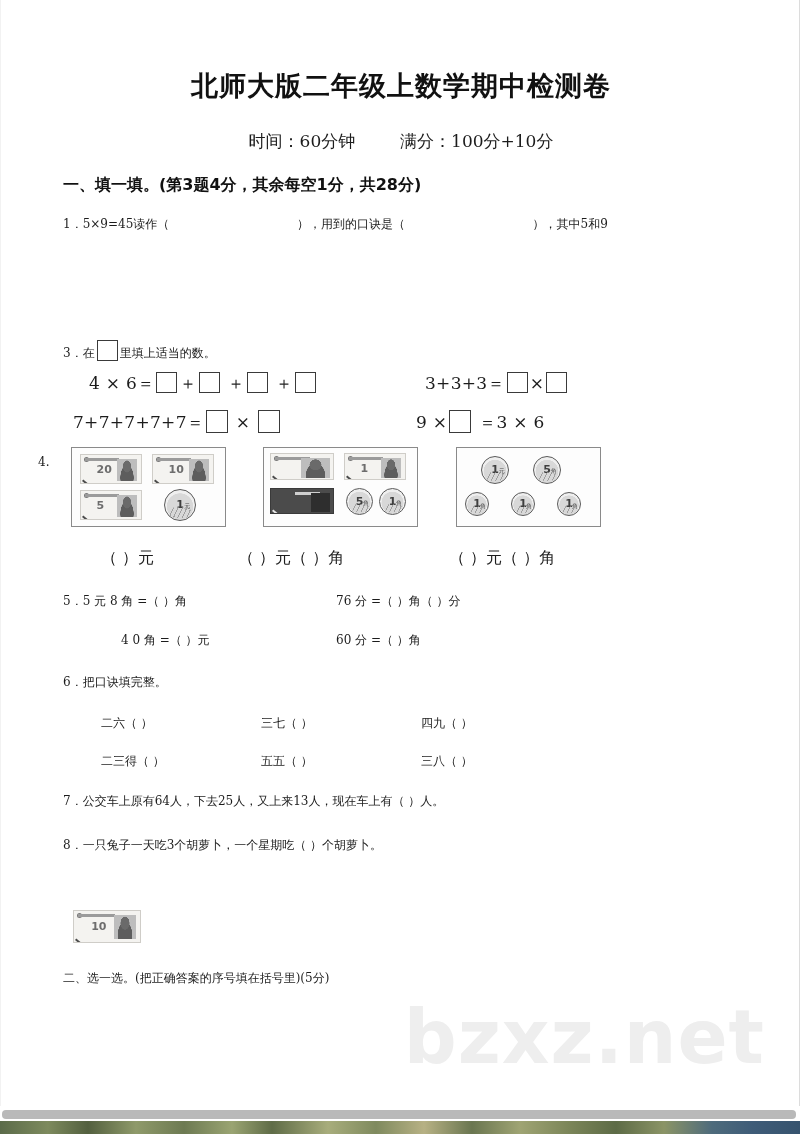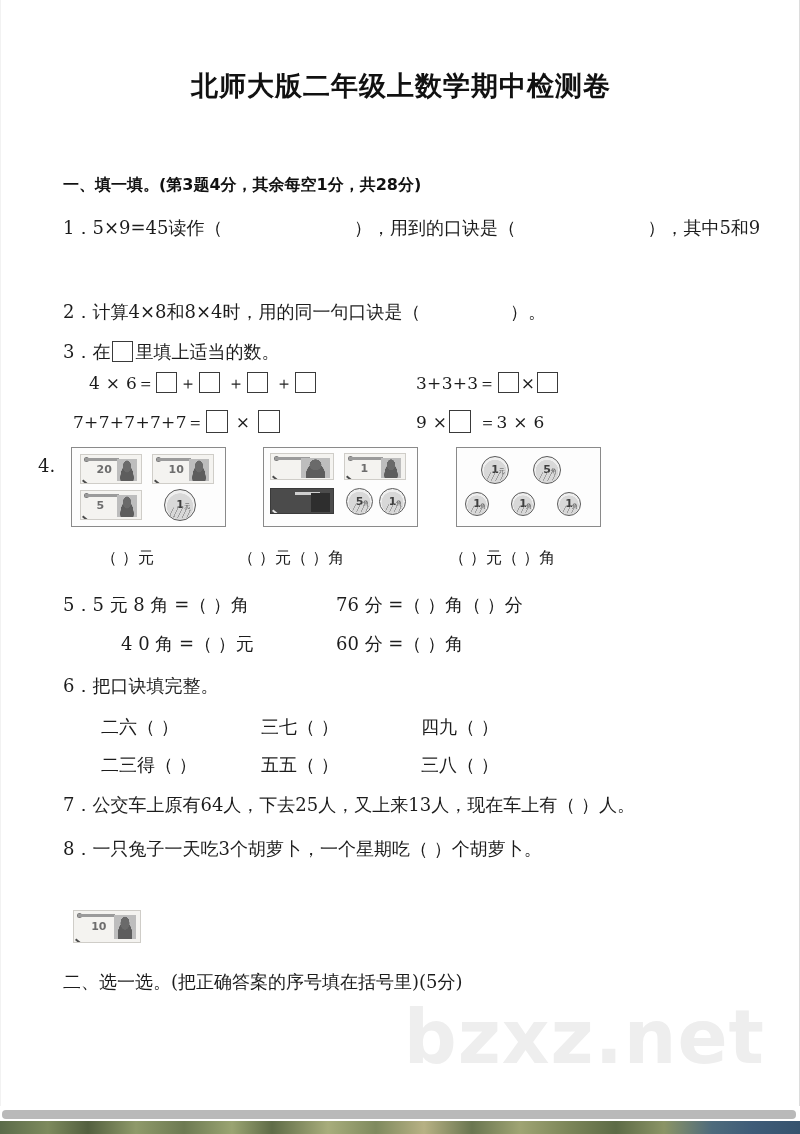--- a/index.html
+++ b/index.html
@@ -72,21 +72,21 @@
     position: absolute;
     font-family: "DejaVu Sans", "Liberation Sans", sans-serif;
     font-weight: bold;
     font-size: 16px;
     color: #111;
     white-space: nowrap;
   }
 
   .q-line {
     position: absolute;
-    font-size: 18px;
+    font-size: 12px;
     white-space: nowrap;
     color: #1c1c1c;
   }
 
   .blank-sm { display: inline-block; width: 34px; }
   .blank-md { display: inline-block; width: 78px; }
   .blank-lg { display: inline-block; width: 120px; }
 
   
   .sq {
@@ -224,45 +224,45 @@
 </head>
 <body>
 
 <div id="page-sheet">
 
   <div id="watermark">bzxz.net</div>
 
   <div id="content">
 
     <div class="doc-title">北师大版二年级上数学期中检测卷</div>
+    <div class="doc-subtitle">
+      <span>时间：60分钟</span>
+      <span class="gap"></span>
+      <span>满分：100分+10分</span>
+    </div>
 
     <div class="section-head" style="left:62px; top:175px;">一、填一填。(第3题4分，其余每空1分，共28分)</div>
 
     <div class="q-line" style="left:62px; top:216px;">
       <span>1．5×9=45读作（</span>
       <span class="blank-lg"></span>
       <span>），用到的口诀是（</span>
       <span class="blank-lg"></span>
       <span>），其中5和9</span>
     </div>
 
-    <div class="q-line" style="left:62px; top:300px;">
-      <span>2．计算4×8和8×4时，用的同一句口诀是（</span>
-      <span class="blank-md"></span>
-      <span>）。</span>
-    </div>
 
     <div class="q-line" style="left:62px; top:340px;">
       <span>3．在</span><span class="sq"></span><span>里填上适当的数。</span>
     </div>
 
     <div class="eq" style="left:88px; top:372px;">
       <span>4 × 6＝</span><span class="sq"></span><span>＋</span><span class="sq"></span> <span>＋</span><span class="sq"></span> <span>＋</span><span class="sq"></span>
     </div>
-    <div class="eq" style="left:415px; top:372px;">
+    <div class="eq" style="left:424px; top:372px;">
       <span>3+3+3＝</span><span class="sq"></span><span>×</span><span class="sq"></span>
     </div>
 
     <div class="eq" style="left:72px; top:410px;">
       <span>7+7+7+7+7＝</span><span class="sq tall"></span> <span>×</span> <span class="sq tall"></span>
     </div>
     <div class="eq" style="left:415px; top:410px;">
       <span>9 ×</span><span class="sq tall"></span> <span>＝3 × 6</span>
     </div>
 

